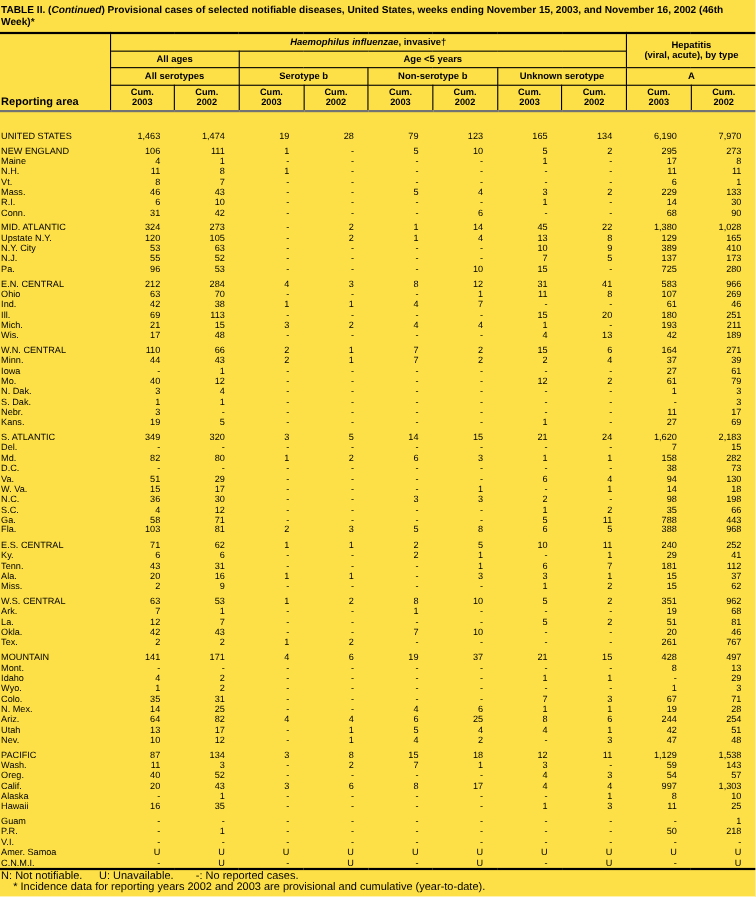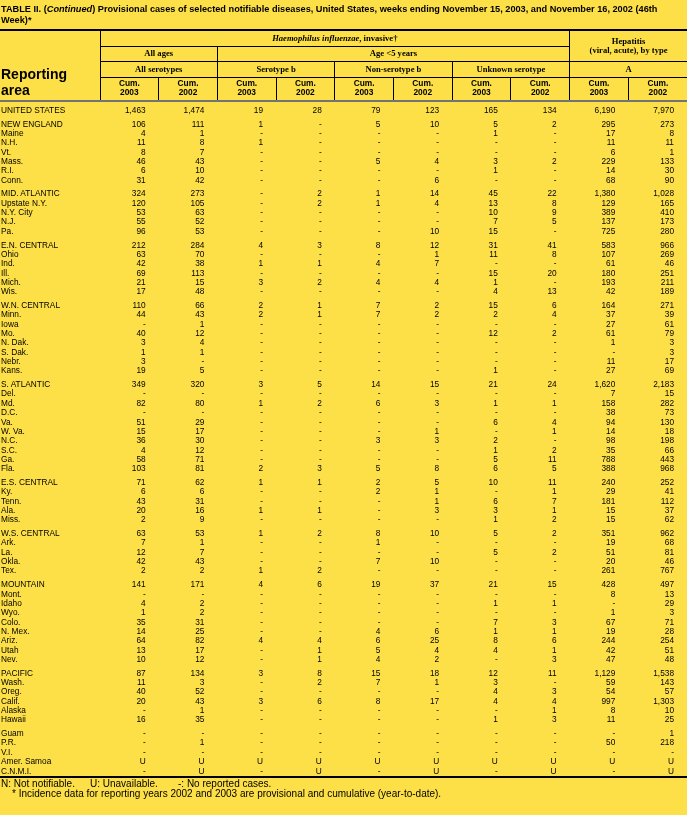--- a/index.html
+++ b/index.html
@@ -14,34 +14,34 @@
   }
   .title i { font-style: italic; }
   table.tbl {
     width: 687px; border-collapse: collapse; table-layout: fixed;
     border-top: 2px solid #000; border-bottom: 2px solid #000;
   }
   col.c-area { width: 100px; }
   col.c-num  { width: 58.7px; }
   th, td { margin: 0; }
   thead th { font-weight: bold; text-align: center; vertical-align: middle; }
-  th.area-h { text-align: left; vertical-align: bottom; font-size: 14px; padding: 0 0 2px 1px; }
+  th.area-h { text-align: left; vertical-align: bottom; font-size: 10px; padding: 0 0 2px 1px; }
   .gh  { font-size: 8.6px; line-height: 9.5px; padding: 2.5px 0; }
   .gh i { font-style: italic; }
   .cum { font-size: 8.4px; line-height: 9.2px; padding: 1.5px 0 2.5px; font-weight: bold; }
   .br  { border-right: 1px solid #000; }
-  .bb  { border-bottom: 1px solid #000; font-family: Liberation Serif, serif; }
+  .bb  { border-bottom: 1px solid #000; }
   .thb { border-bottom: 2px solid #737373; }
   tbody td {
     font-size: 8.3px; line-height: 9.35px; text-align: right;
     padding: 0 13px 0 0; white-space: nowrap; overflow: hidden;
   }
   tbody td.area { text-align: left; padding: 0 0 0 1px; }
   tbody tr.gs td { padding-top: 4.4px; }
-  tbody tr.first td { padding-top: 4px; margin-top: 42px; }
+  tbody tr.first td { padding-top: 17px; margin-top: 42px; }
   .footer { font-size: 10px; line-height: 9.4px; padding: 1.5px 2px 0 1px; }
   .keyline span { display: inline-block; }
   .keyline .k1 { width: 89px; }
   .keyline .k2 { width: 88px; }
   .fn { padding-left: 18px; text-indent: -7px; }
 </style>
 </head>
 <body>
 
 <div class="page">

